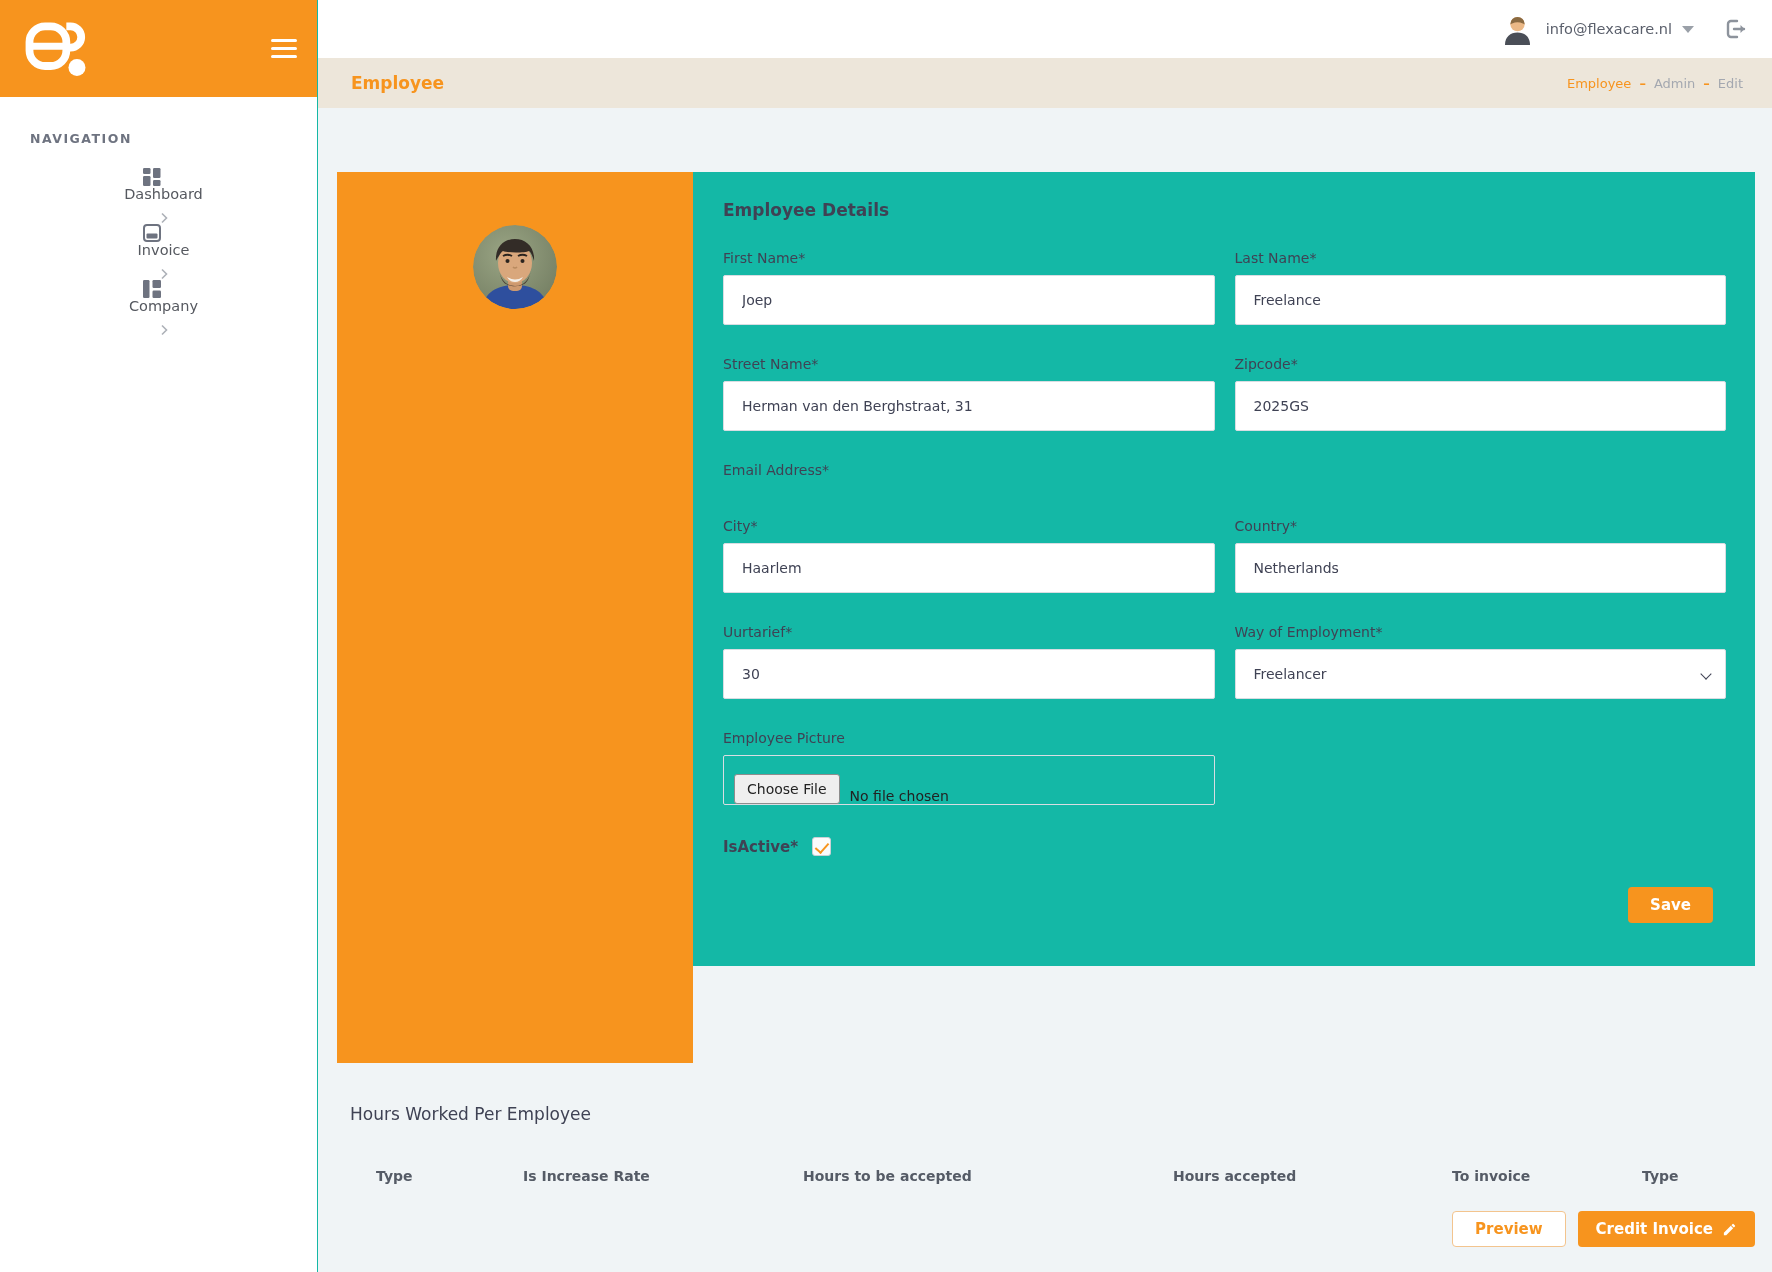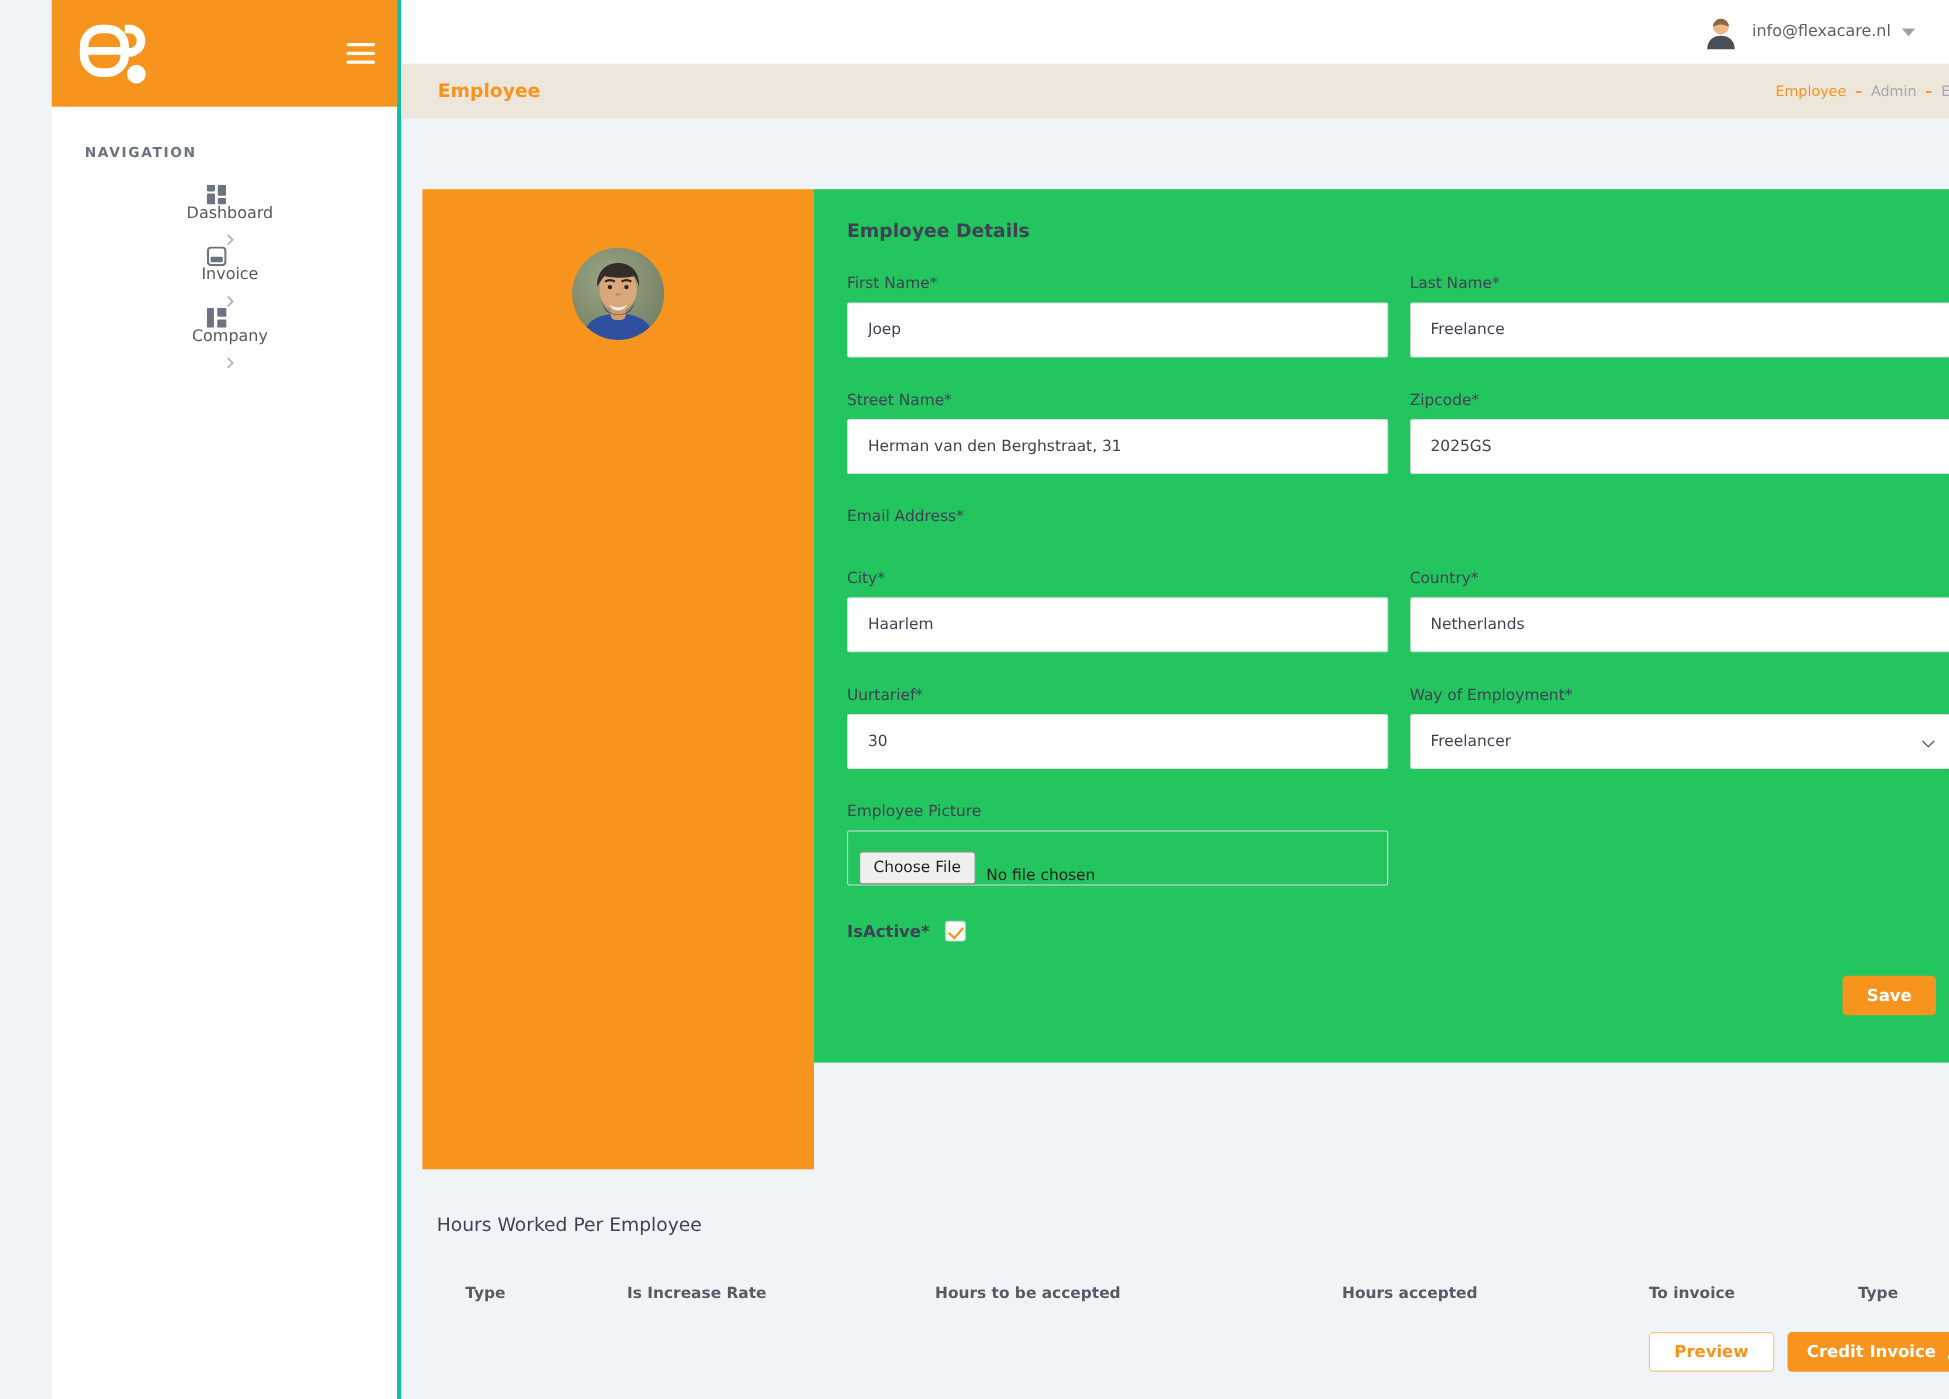--- a/index.html
+++ b/index.html
@@ -1,21 +1,21 @@
 <!DOCTYPE html>
 <html><head>
 <meta charset="utf-8">
 <style>
   * { margin:0; padding:0; box-sizing:border-box; }
   html,body { width:1772px; height:1272px; }
   body { font-family:"DejaVu Sans","Liberation Sans",sans-serif; background:#F0F4F6; color:#3F4254; }
   .page { width:1772px; height:1272px; display:flex; overflow:hidden; }
 
   
-  .sidebar { width:318px; flex:0 0 318px; background:#fff; border-right:4px solid #14b8a6; display:flex; flex-direction:column;margin-left:47px; }
+  .sidebar { width:318px; flex:0 0 318px; background:#fff; border-right:1px solid #14b8a6; display:flex; flex-direction:column; }
   .brand { height:97px; background:#F7941E; display:flex; align-items:center; justify-content:space-between; padding:0 20px 0 18px; }
   .brand-logo { width:74px; height:68px; }
   .hamburger { width:26px; cursor:pointer; }
   .hamburger span { display:block; height:3px; background:#fff; border-radius:2px; margin:5px 0; }
   .nav-heading { margin:34px 0 0 30px; font-size:12.5px; font-weight:bold; letter-spacing:1.5px; color:#6E7380; }
   .nav-list { margin-top:22px; }
   .nav-item { height:56px; display:flex; align-items:center; padding:0 20px 0 30px; cursor:pointer;flex-direction:column; }
   .nav-item .nicon { width:18px; height:18px; margin-right:24px; flex:0 0 18px; }
   .nav-item .nlabel { font-size:14.5px; color:#55585F; flex:1; }
   .nav-item .chev { width:12px; height:12px; }
@@ -33,21 +33,21 @@
   .page-title { font-size:17px; font-weight:bold; color:#F7941E; }
   .breadcrumb { font-size:13px; display:flex; align-items:center; gap:8px; }
   .bc-active { color:#F7941E; cursor:pointer; }
   .bc-sep { color:#F7941E; font-weight:bold; }
   .bc-muted { color:#A4A8B0; }
 
   .content { flex:1; padding:64px 17px 0 19px; }
   .card-row { display:flex; }
   .orange-panel { width:356px; flex:0 0 356px; height:891px; background:#F7941E; display:flex; justify-content:center; }
   .photo-wrap { margin-top:53px; width:84px; height:84px; border-radius:50%; overflow:hidden; }
-  .form-panel { width:1062px; height:794px; background:#22c55e; padding:28px 29px 0 30px; }
+  .form-panel { width:1062px; height:794px; background:#14b8a6; padding:28px 29px 0 30px; }
 
   .form-title { font-size:17px; font-weight:bold; color:#3F4254; margin-bottom:30px; }
   .frow { display:flex; gap:20px; margin-bottom:31px; }
   .fcol { flex:1; }
   .flabel { display:block; font-size:14px; color:#3F4254; margin-bottom:9px; }
   .finput { width:100%; height:50px; border:1px solid #D8DDE2; border-radius:2px; padding:0 18px; font-size:14px; color:#3F4254; font-family:inherit; background:#fff; outline:none; }
   .input-group { display:flex; }
   .input-group .finput { flex:1; border-right:0; }
   .finput[disabled] { background:#E8EBEE; color:#3F4254; }
   .addon { width:44px; height:50px; border:1px solid #D8DDE2; background:#fff; display:flex; align-items:center; justify-content:center; }

